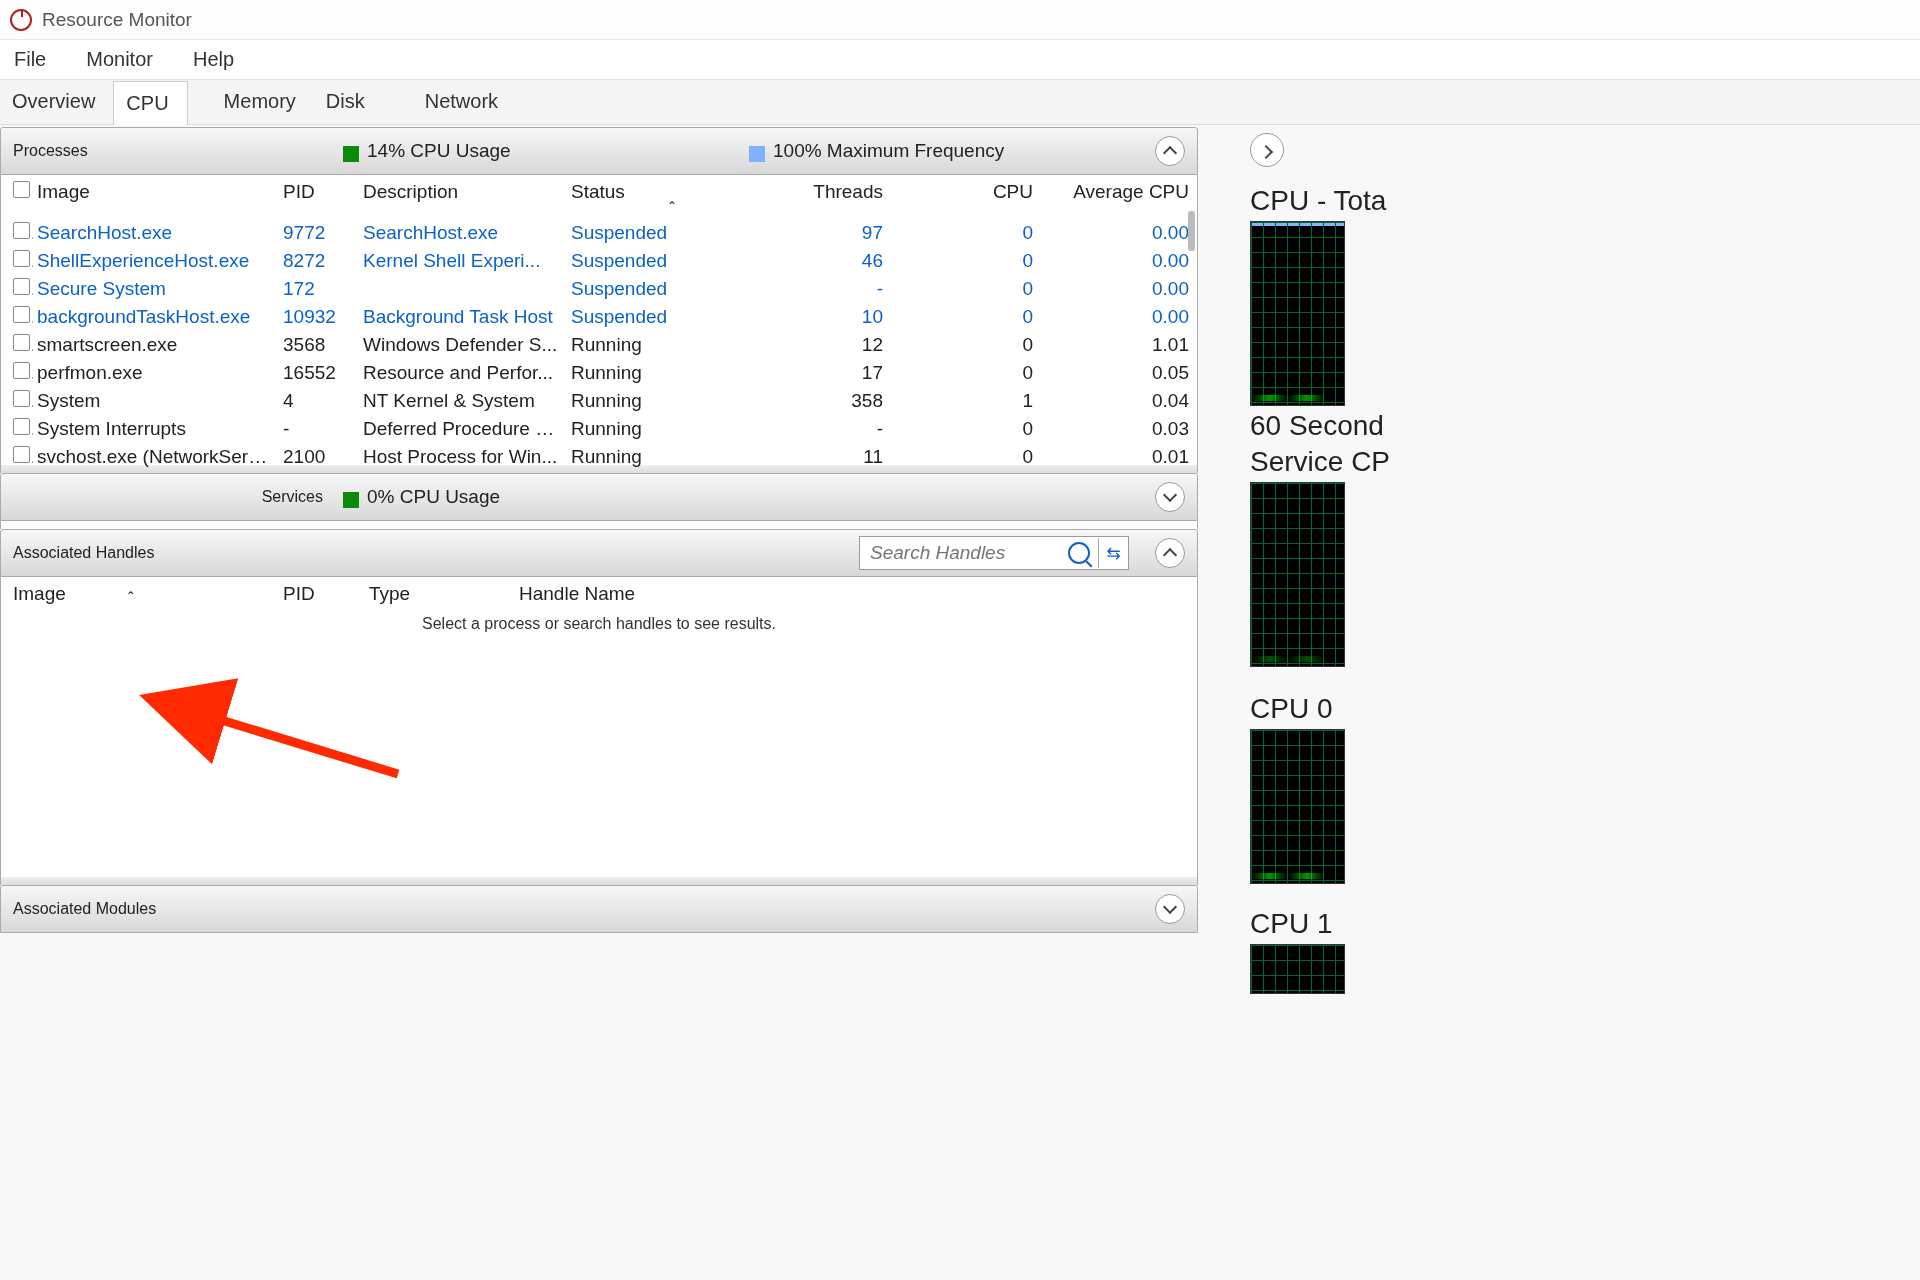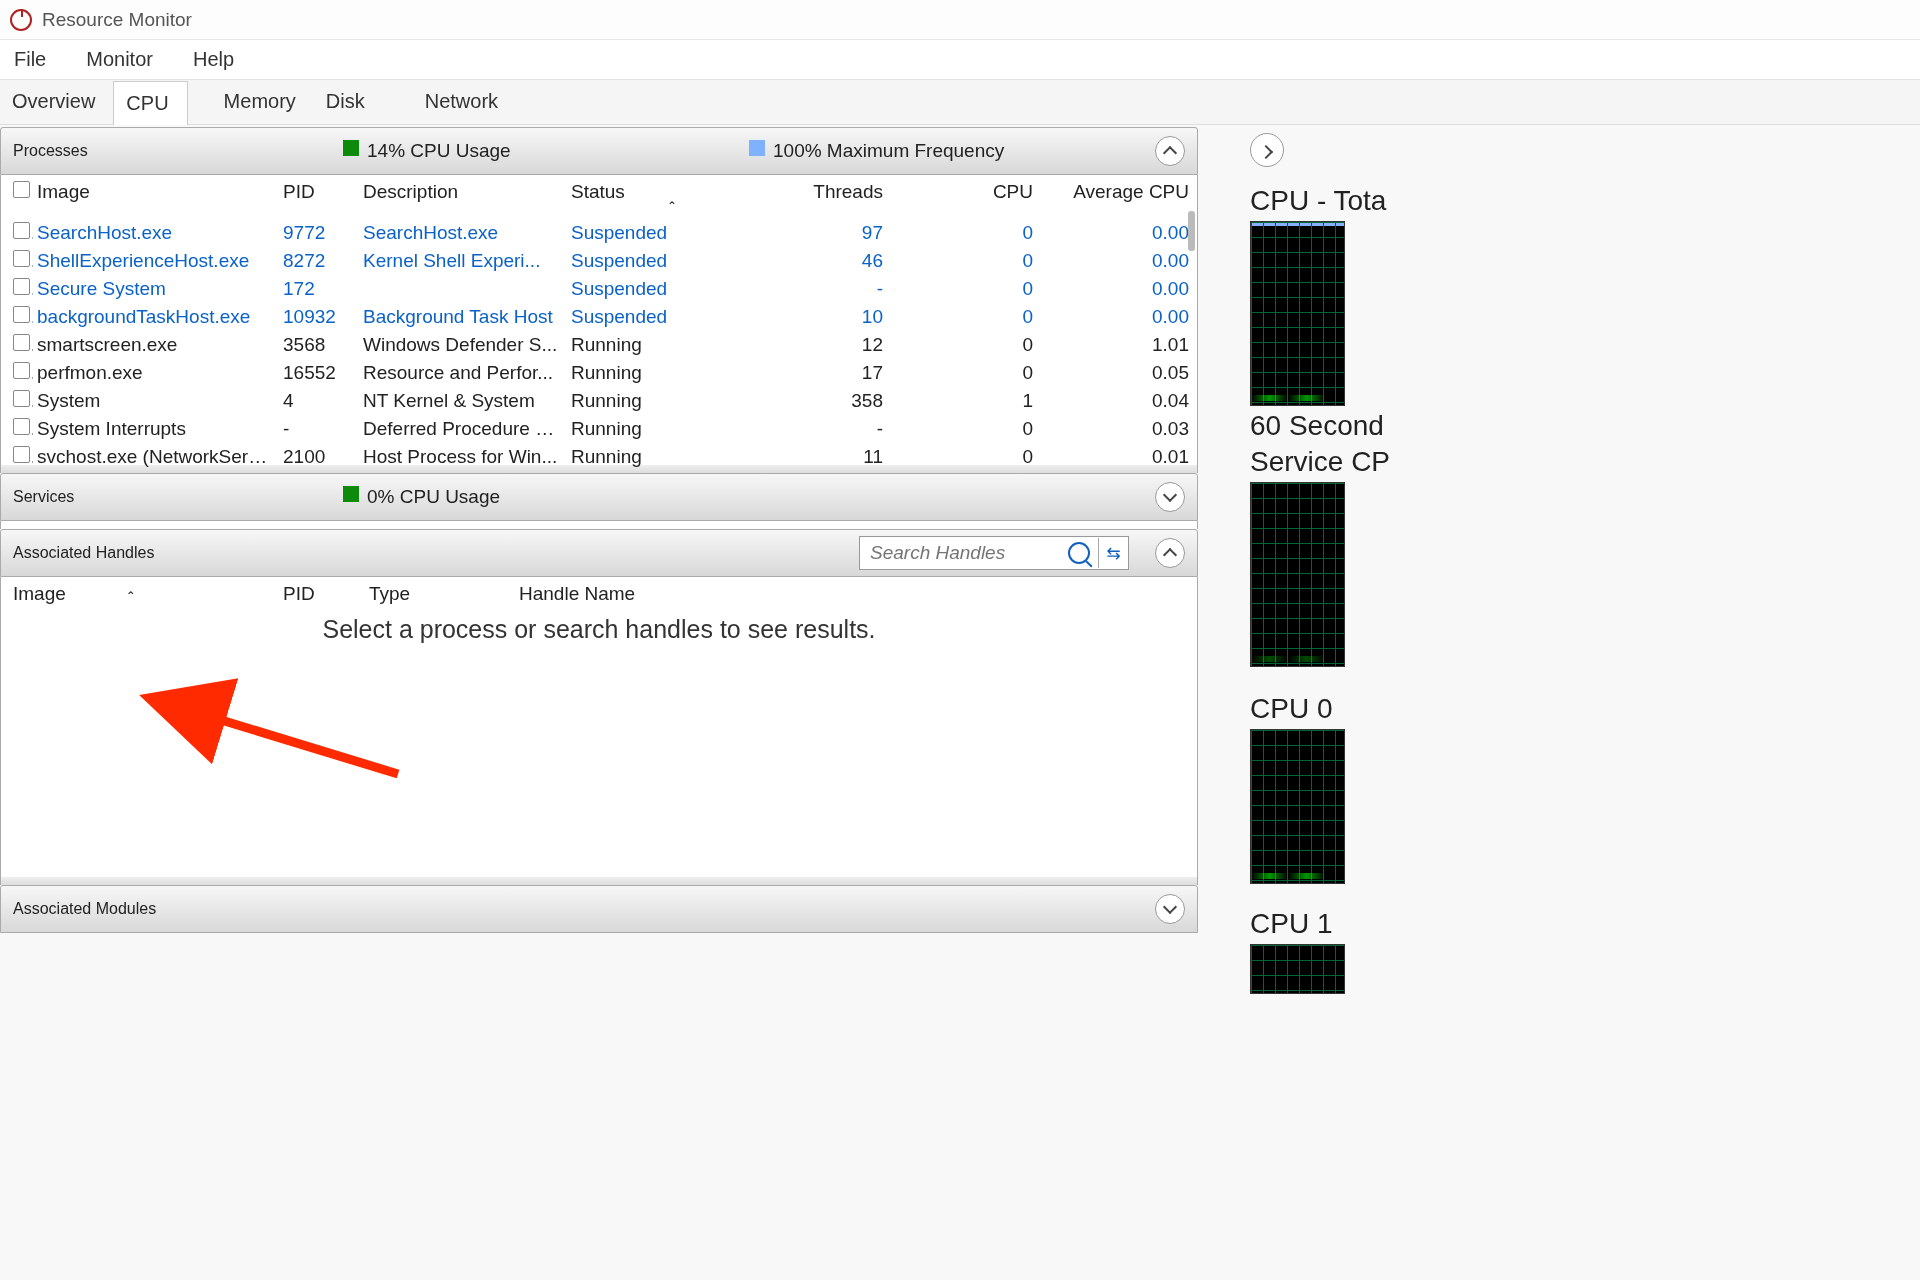--- a/index.html
+++ b/index.html
@@ -14,21 +14,21 @@
 .tab { padding: 10px 18px 6px 12px; font-size: 20px; color: #333; cursor: default; }
 .tab.active { background: #fff; border: 1px solid #ccc; border-bottom: none; position: relative; top: 1px; }
 .workspace { display: flex; height: calc(100% - 125px); }
 .left-col { width: 1200px; padding: 2px 2px 0 0; }
 .right-col { flex: 1; padding: 8px 0 0 50px; }
 .panel-hdr { height: 48px; background: linear-gradient(#f7f7f7,#d8d8d8); border: 1px solid #aaa; border-radius: 3px 3px 0 0; display: flex; align-items: center; padding: 0 12px; gap: 20px; font-size: 19px; }
 .panel-hdr .ph-title { font-weight: 400; width: 310px; font-size: 16px; }
 .sq { width: 16px; height: 16px; display: inline-block; margin-right: 8px; vertical-align: middle; }
 .sq.green { background: #0b8a0b; }
 .sq.blue { background: #7eb2ff; }
-.ph-stat { display: flex; align-items: flex-start; flex: 1; }
+.ph-stat { display: flex; align-items: flex-end; flex: 1; }
 .collapse-btn { width: 30px; height: 30px; border: 1px solid #999; border-radius: 50%; background: #fff; display: flex; align-items: center; justify-content: center; cursor: pointer; }
 .chev { width: 10px; height: 10px; border-left: 2px solid #444; border-top: 2px solid #444; transform: rotate(45deg); margin-top: 4px; }
 .chev.down { transform: rotate(225deg); margin-top: -4px; }
 .chev.right { transform: rotate(135deg); margin-left:-3px;}
 .table-wrap { background: #fff; border-left: 1px solid #aaa; border-right: 1px solid #aaa; position: relative; }
 .proc-table { font-size: 19px; }
 .thead { display: flex; padding: 6px 0 6px 8px; color: #222; }
 .thead > div { padding: 0 4px; }
 .row { display: flex; padding: 3px 0 3px 8px; }
 .row > div { padding: 0 4px; white-space: nowrap; overflow: hidden; text-overflow: ellipsis; }
@@ -37,34 +37,34 @@
 .cb .box { width: 17px; height: 17px; border: 1px solid #888; border-radius: 2px; display: inline-block; }
 .c-image { width: 246px; }
 .c-pid { width: 80px; }
 .c-desc { width: 208px; }
 .c-status { width: 210px; }
 .c-threads { width: 110px; text-align: right; }
 .c-cpu { width: 150px; text-align: right; }
 .c-avg { width: 156px; text-align: right; }
 .sort-caret { font-size: 12px; display: block; text-align: center; margin-top: -4px; }
 .scrollbar { position: absolute; right: 2px; top: 36px; width: 7px; height: 40px; background: #bbb; border-radius: 3px; }
-.services-hdr .ph-title { width: 310px; }
+.services-hdr .ph-title { width: 310px; text-align: right; }
 .handles-hdr { position: relative; }
 .search-box { display: flex; align-items: center; background: #fff; border: 1px solid #999; height: 34px; margin-right: 6px; }
 .search-box input { border: none; outline: none; font-size: 19px; padding: 4px 10px; width: 200px; font-style: italic; color: #666; }
 .search-icon { width: 22px; height: 22px; border: 2px solid #1060c0; border-radius: 50%; position: relative; margin: 0 8px; }
 .search-icon::after { content:""; position:absolute; width:8px; height:2px; background:#1060c0; transform:rotate(45deg); bottom:-3px; right:-5px; }
 .refresh-btn { width: 30px; height: 30px; border-left: 1px solid #aaa; display: flex; align-items: center; justify-content: center; color:#1060c0; font-size:17px; }
 .handles-body { background: #fff; border-left: 1px solid #aaa; border-right: 1px solid #aaa; height: 300px; }
 .handles-thead { display: flex; padding: 6px 12px 10px 12px; font-size: 19px; }
 .h-image { width: 270px; }
 .h-pid { width: 86px; }
 .h-type { width: 150px; }
 .h-name { flex: 1; }
-.empty-msg { text-align: center; color: #333; font-size: 25px; padding-top: 0; }
+.empty-msg { text-align: center; color: #333; font-size: 16px; padding-top: 0; }
 .spacer-bar { height: 8px; background: linear-gradient(#eee,#ddd); border-left:1px solid #aaa; border-right:1px solid #aaa; }
 .chart { width: 95px; height: 155px; background: #000; border: 1px solid #333; position: relative; margin-bottom: 4px; }
 .chart-grid { position: absolute; inset: 0; background-image: linear-gradient(#063 1px, transparent 1px), linear-gradient(90deg, #063 1px, transparent 1px); background-size: 12px 15px; }
 .chart-line { position: absolute; bottom: 4px; left: 0; right: 0; height: 6px; background: linear-gradient(90deg, transparent, #0f0 20%, transparent 40%, #0f0 60%, transparent 80%); opacity: 0.6; }
 .chart.tall { height: 185px; }
 .chart-top { position:absolute; top:0; left:0; right:0; height:4px; background:#87b0ff; }
 .side-label { font-size: 28px; margin-bottom: 4px; white-space: nowrap; overflow: hidden; }
 .exp-btn { width: 34px; height: 34px; border: 1px solid #999; border-radius: 50%; background: #fff; display: flex; align-items: center; justify-content: center; margin-bottom: 18px; }
 .arrow-anno { position: absolute; left: 198px; top: 706px; pointer-events: none; z-index: 50; }
 .arrow-anno svg { overflow: visible; }

